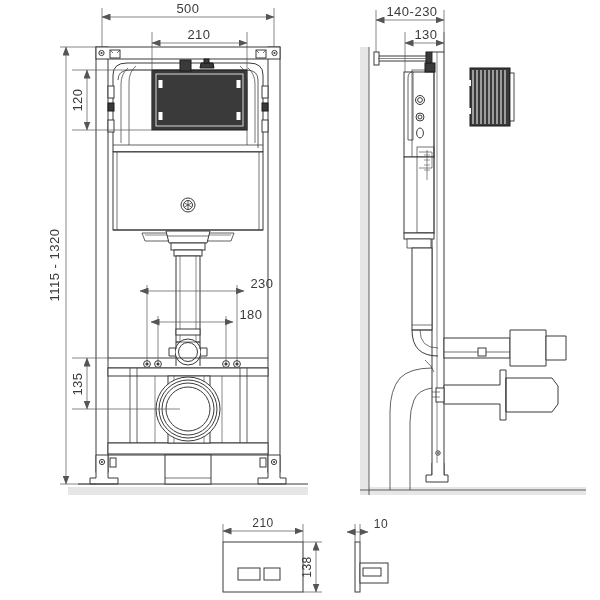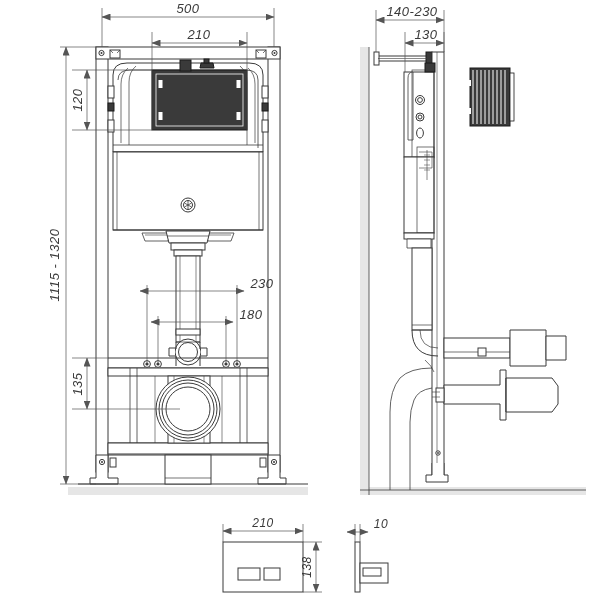--- a/index.html
+++ b/index.html
@@ -1,18 +1,18 @@
 <!DOCTYPE html>
 <html><head>
 <meta charset="utf-8">
 <style>
   html,body{margin:0;padding:0;background:#ffffff;}
   body{width:600px;height:600px;overflow:hidden;
        font-family:"Liberation Sans","DejaVu Sans",sans-serif;}
-  #stage{position:relative;width:600px;height:600px;background:#fff;font-style:italic;}
+  #stage{position:relative;width:600px;height:600px;background:#fff;}
   svg{display:block;}
   .dimtxt{font-family:"Liberation Sans","DejaVu Sans",sans-serif;
           font-size:13px;fill:#3a3a3a;letter-spacing:0.5px;}
   .dimtxt.sm{font-size:12px;}
 </style>
 </head>
 <body>
 
 <div id="stage">
 <svg width="600" height="600" viewBox="0 0 600 600">

